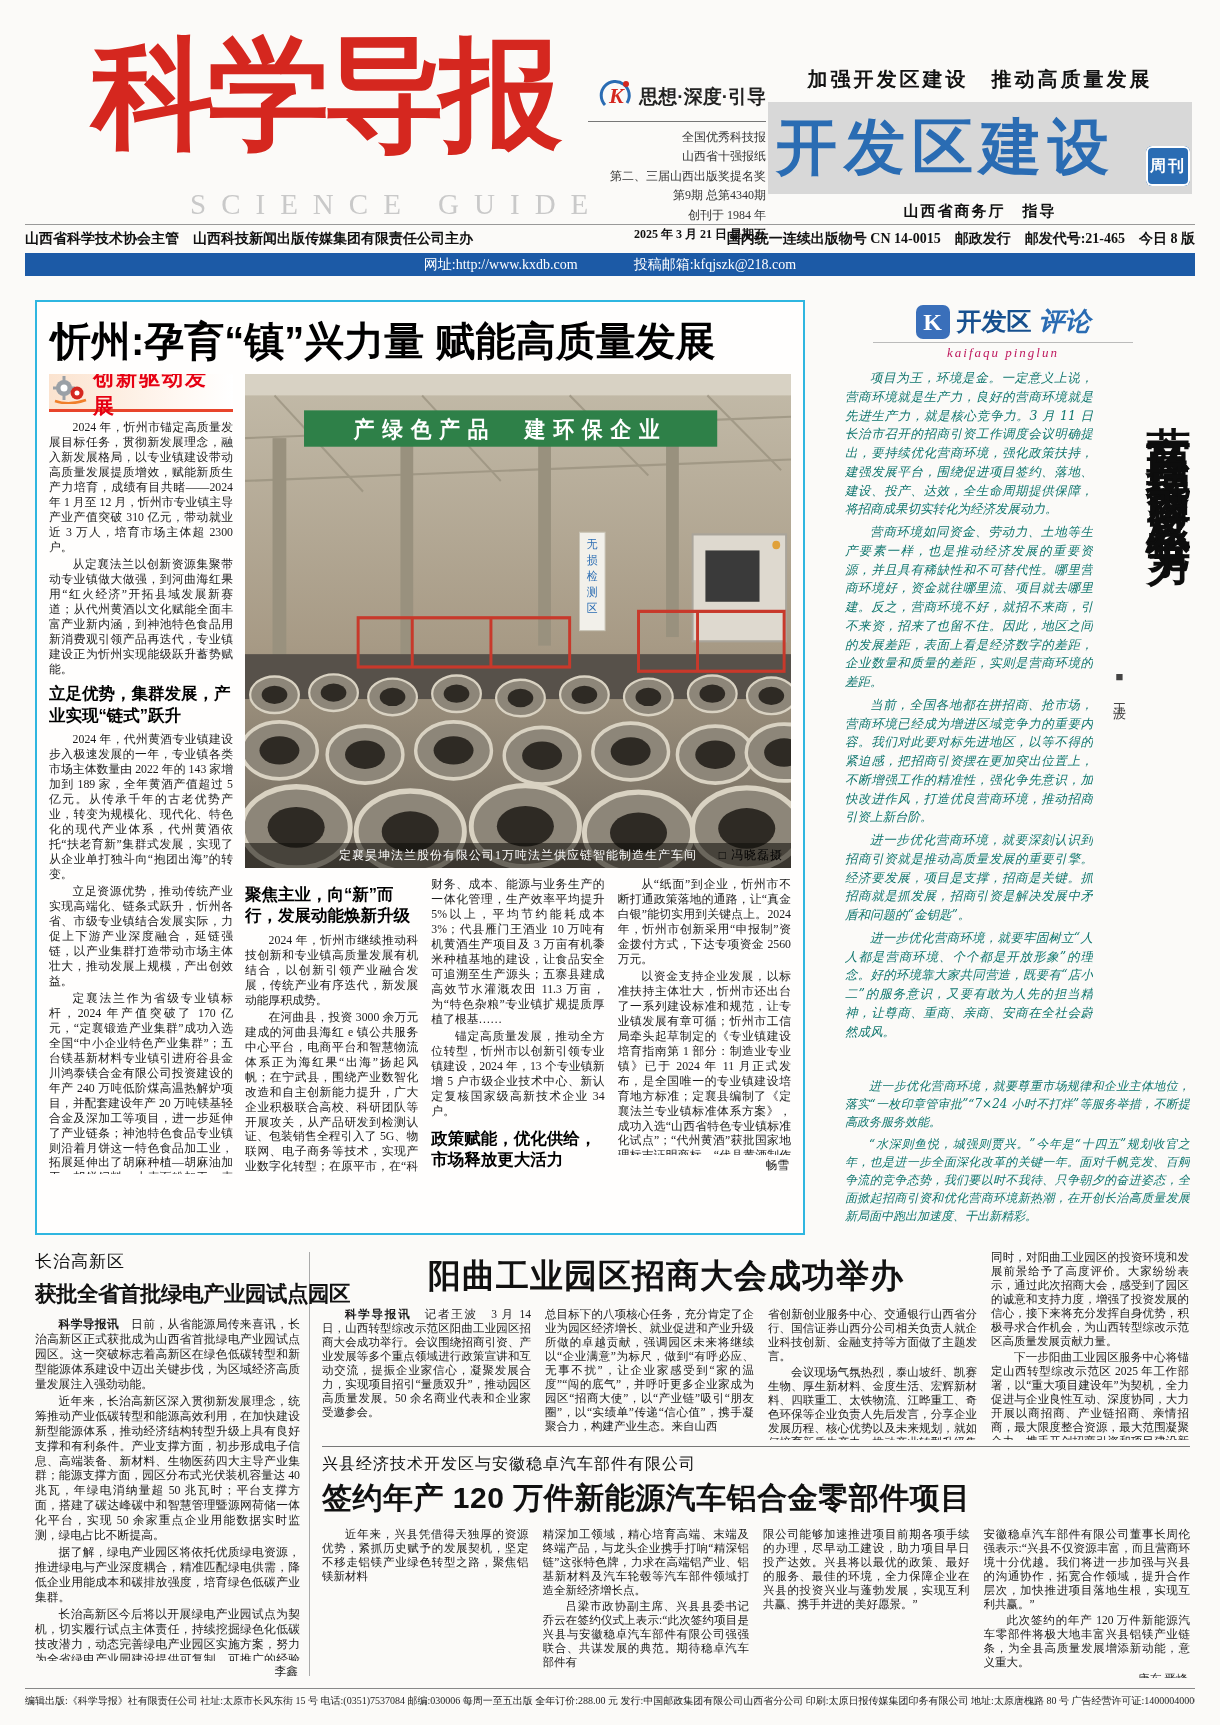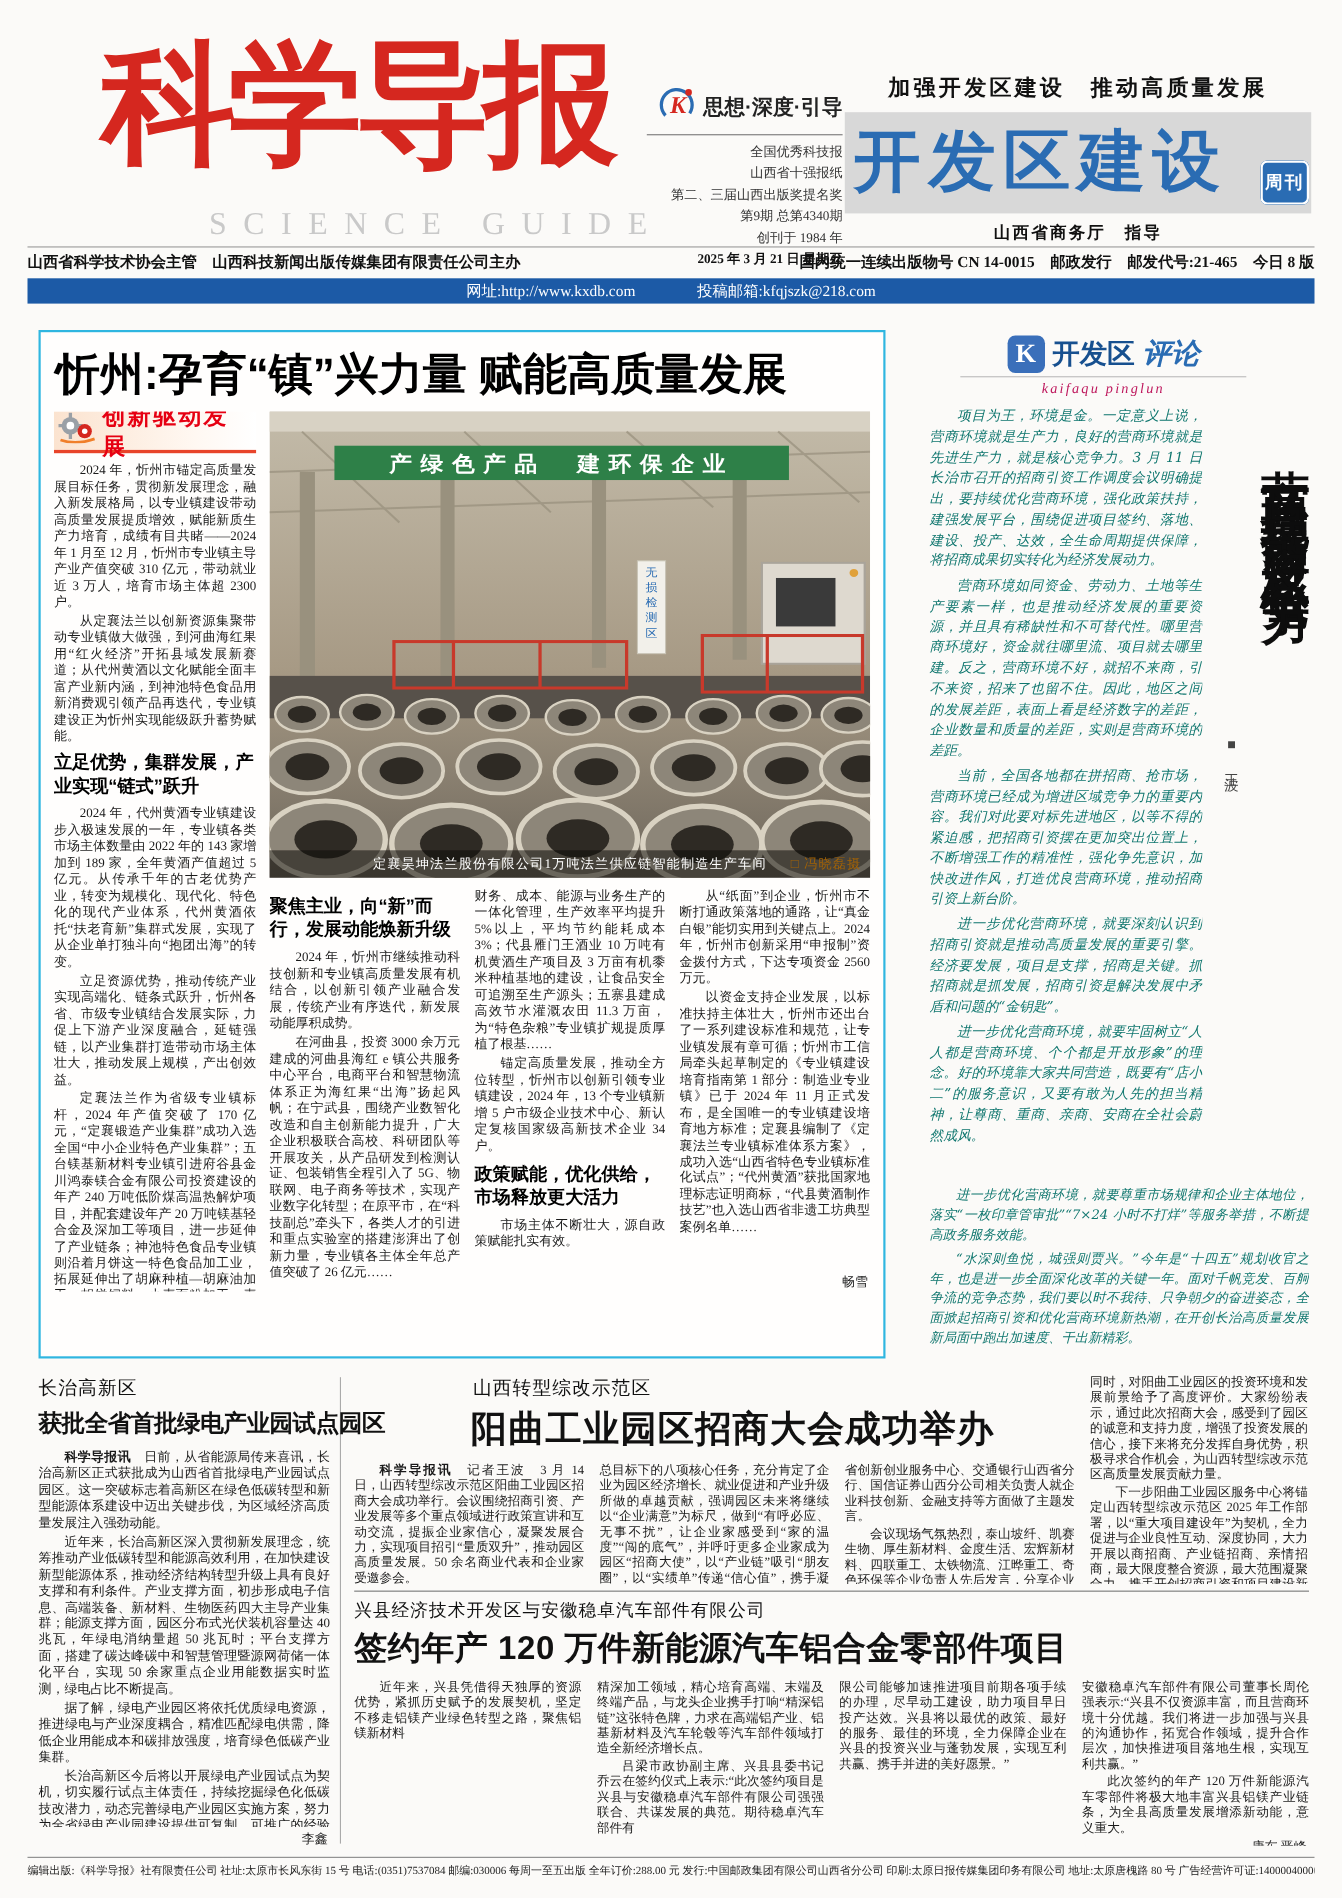--- a/index.html
+++ b/index.html
@@ -48,26 +48,26 @@
       border:2px solid #2fb6e0;background:#fffefd;overflow:hidden;}
   .main-headline{margin:16px 14px 10px;font-size:40px;font-weight:900;letter-spacing:0px;
       line-height:1.15;color:#000;font-family:"Liberation Sans",sans-serif;white-space:nowrap;}
   .main-content{display:flex;gap:12px;padding:0 12px;height:800px;}
   .mleft{width:184px;flex:none;overflow:hidden;height:100%;}
   .badge{display:flex;align-items:center;gap:6px;height:38px;margin-bottom:8px;padding:0 4px;
       background:linear-gradient(90deg,#fbe3cf,#fff8f2 70%,#fff);border-bottom:3px solid #e8442a;}
   .badge .label{font-size:21px;font-weight:800;color:#e60012;letter-spacing:2px;
       font-family:"Liberation Sans",sans-serif;}
   .mright{flex:1;display:flex;flex-direction:column;}
-  .photo-wrap{position:relative;height:424px;flex:none;}
+  .photo-wrap{position:relative;height:494px;flex:none;}
   .photo-wrap svg{display:block;width:100%;height:100%;}
   .photo-caption-bar{position:absolute;left:0;right:0;bottom:0;height:25px;
       background:rgba(15,13,10,.55);color:#fff;font-size:12px;display:flex;align-items:center;
       justify-content:center;gap:18px;letter-spacing:1px;}
-  .photo-credit{position:absolute;right:8px;top:4px;font-size:12px;color:#a16207;}
+  .photo-credit{position:absolute;right:8px;top:4px;font-size:12px;color:#000000;}
   .mcols{display:flex;gap:13px;margin-top:9px;flex:1;overflow:hidden;}
   .mcol{flex:1;overflow:hidden;display:flex;flex-direction:column;}
   .mcol .fill{flex:1;overflow:hidden;}
 
   
   .cmt{position:absolute;left:845px;top:300px;width:345px;height:935px;overflow:hidden;}
   .cmt-head{width:260px;margin:4px 0 2px 28px;text-align:center;}
   .cmt-brandrow{display:flex;align-items:center;justify-content:center;gap:7px;}
   .cmt-k{width:34px;height:34px;background:#3a6fba;border-radius:7px;color:#fff;font-weight:900;
       font-size:24px;line-height:34px;text-align:center;font-family:"Liberation Serif",serif;}
@@ -329,21 +329,20 @@
       <p class="para" data-name="paragraph"><b>科学导报讯　</b>日前，从省能源局传来喜讯，长治高新区正式获批成为山西省首批绿电产业园试点园区。这一突破标志着高新区在绿色低碳转型和新型能源体系建设中迈出关键步伐，为区域经济高质量发展注入强劲动能。</p>
       <p class="para" data-name="paragraph">近年来，长治高新区深入贯彻新发展理念，统筹推动产业低碳转型和能源高效利用，在加快建设新型能源体系，推动经济结构转型升级上具有良好支撑和有利条件。产业支撑方面，初步形成电子信息、高端装备、新材料、生物医药四大主导产业集群；能源支撑方面，园区分布式光伏装机容量达 40 兆瓦，年绿电消纳量超 50 兆瓦时；平台支撑方面，搭建了碳达峰碳中和智慧管理暨源网荷储一体化平台，实现 50 余家重点企业用能数据实时监测，绿电占比不断提高。</p>
       <p class="para" data-name="paragraph">据了解，绿电产业园区将依托优质绿电资源，推进绿电与产业深度耦合，精准匹配绿电供需，降低企业用能成本和碳排放强度，培育绿色低碳产业集群。</p>
       <p class="para" data-name="paragraph">长治高新区今后将以开展绿电产业园试点为契机，切实履行试点主体责任，持续挖掘绿色化低碳技改潜力，动态完善绿电产业园区实施方案，努力为全省绿电产业园建设提供可复制、可推广的经验做法。</p>
     </div>
   <p class="author" data-name="article-author">李鑫</p>
 </div>
 
 <div class="yq" data-name="article-yangqu">
   <div class="yq-main">
-    <div class="kicker" data-name="article-kicker">山西转型综改示范区</div>
     <div class="yq-head" data-name="article-headline">阳曲工业园区招商大会成功举办</div>
     <div class="yq-cols">
       <div class="col" data-name="article-text-column">
           <p class="para" data-name="paragraph"><b>科学导报讯　</b>记者王波　3 月 14 日，山西转型综改示范区阳曲工业园区招商大会成功举行。会议围绕招商引资、产业发展等多个重点领域进行政策宣讲和互动交流，提振企业家信心，凝聚发展合力，实现项目招引“量质双升”，推动园区高质量发展。50 余名商业代表和企业家受邀参会。</p>
         </div>
       <div class="col" data-name="article-text-column">
           <p class="para noind" data-name="paragraph">总目标下的八项核心任务，充分肯定了企业为园区经济增长、就业促进和产业升级所做的卓越贡献，强调园区未来将继续以“企业满意”为标尺，做到“有呼必应、无事不扰”，让企业家感受到“家的温度”“闯的底气”，并呼吁更多企业家成为园区“招商大使”，以“产业链”吸引“朋友圈”，以“实绩单”传递“信心值”，携手凝聚合力，构建产业生态。来自山西</p>
         </div>
       <div class="col" data-name="article-text-column">
           <p class="para noind" data-name="paragraph">省创新创业服务中心、交通银行山西省分行、国信证券山西分公司相关负责人就企业科技创新、金融支持等方面做了主题发言。</p>

